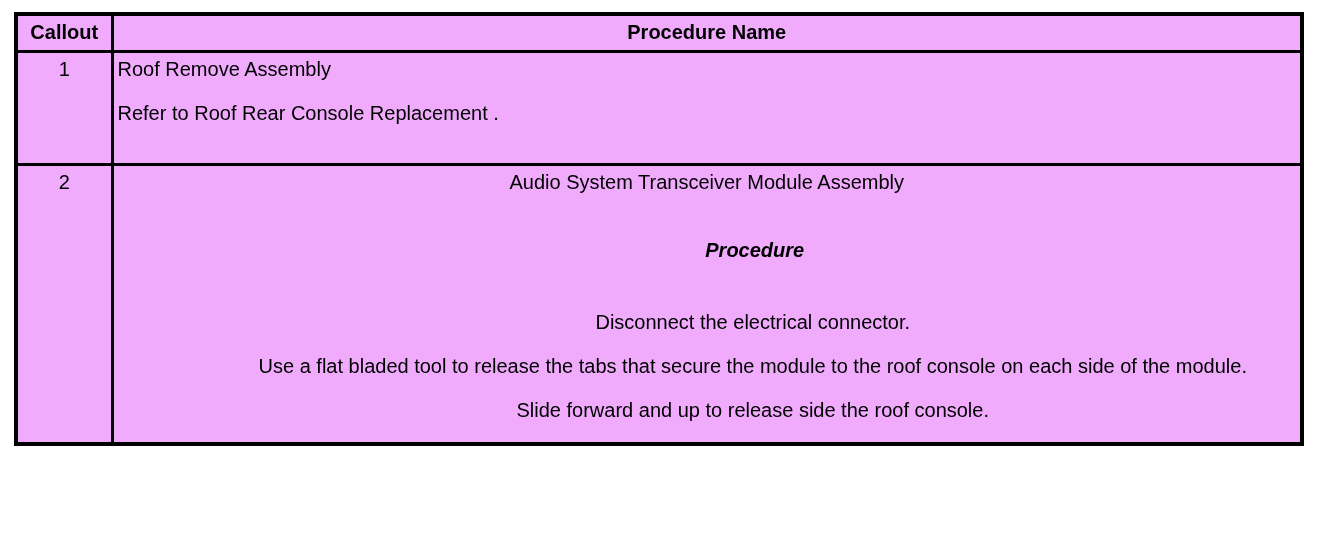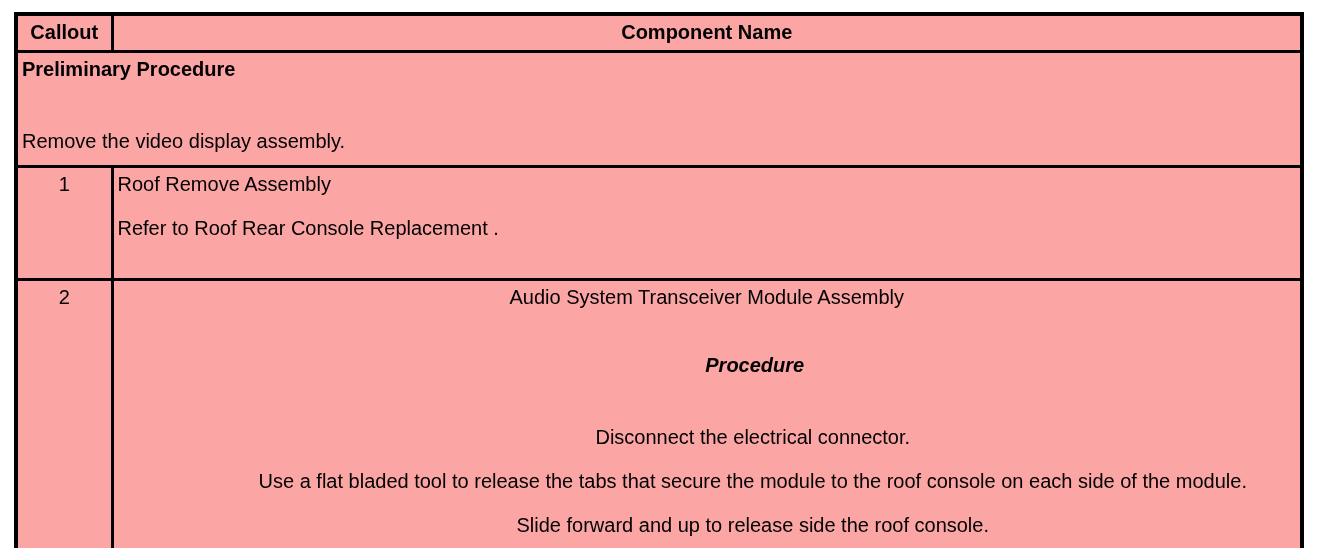--- a/index.html
+++ b/index.html
@@ -26,21 +26,21 @@
     border-collapse: collapse;
     border: 4px solid #000000;
     table-layout: fixed;
     font-size: 20px;
     line-height: 28px;
   }
   table.component-table td, table.component-table th {
     border: 3px solid #000000;
     padding: 2px 4px;
     vertical-align: top;
-    background: #fca5a5;
+    background: #f0abfc;
     overflow: hidden;
   }
   col.callout-col { width: 96px; }
   th.hdr-callout {
     font-weight: bold;
     text-align: center;
     height: 30px;
     vertical-align: middle;
     padding: 1px 2px;
   }
@@ -79,27 +79,21 @@
 
 <div class="page">
   <table class="component-table">
     <colgroup>
       <col class="callout-col">
       <col>
     </colgroup>
     <tbody>
         <tr>
       <th class="hdr-callout">Callout</th>
-      <th class="hdr-component">Component Name</th>
-    </tr>
-    <tr>
-      <td class="prelim-cell" colspan="2">
-        <div class="prelim-title">Preliminary Procedure</div>
-        <div class="prelim-instruction">Remove the video display assembly.</div>
-      </td>
+      <th class="hdr-component">Procedure Name</th>
     </tr>
     <tr>
       <td class="callout-cell">1</td>
       <td class="row1-cell">
         <div>Roof Remove Assembly</div>
         <div class="row-reference">Refer to Roof Rear Console Replacement .</div>
       </td>
     </tr>
     <tr>
       <td class="callout-cell">2</td>

